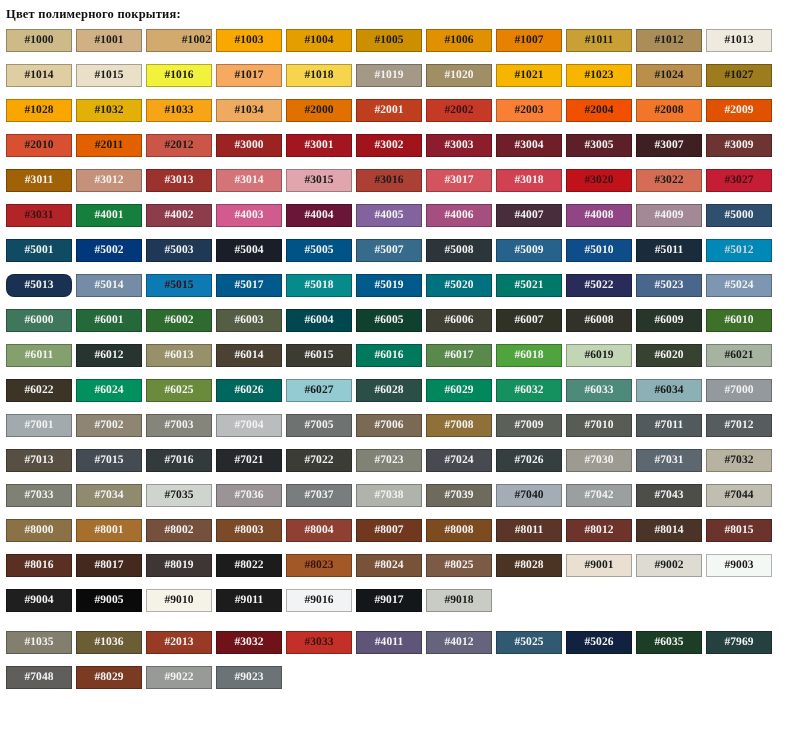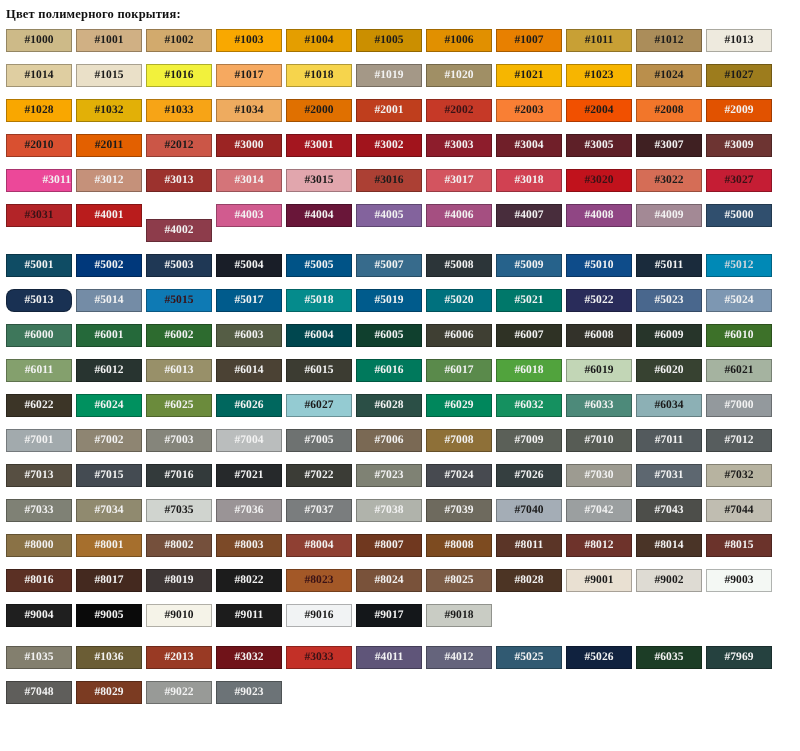--- a/index.html
+++ b/index.html
@@ -63,21 +63,21 @@
 
   <h1 class="section-title title-top">Цвет полимерного покрытия:</h1>
 
   <div class="grid grid-main">
       <div class="swatch dark-txt" style="background: rgb(205, 186, 136);">
         <span>#1000</span>
       </div>
       <div class="swatch dark-txt" style="background: rgb(208, 176, 132);">
         <span>#1001</span>
       </div>
-      <div class="swatch dark-txt" style="background: rgb(210, 170, 109);">
+      <div class="swatch dark-txt" style="background: rgb(210, 170, 109); justify-content: flex-end;">
         <span>#1002</span>
       </div>
       <div class="swatch dark-txt" style="background: rgb(249, 168, 0);">
         <span>#1003</span>
       </div>
       <div class="swatch dark-txt" style="background: rgb(228, 158, 0);">
         <span>#1004</span>
       </div>
       <div class="swatch dark-txt" style="background: rgb(203, 143, 0);">
         <span>#1005</span>
@@ -189,21 +189,21 @@
       </div>
       <div class="swatch light-txt" style="background: rgb(94, 32, 40);">
         <span>#3005</span>
       </div>
       <div class="swatch light-txt" style="background: rgb(63, 32, 34);">
         <span>#3007</span>
       </div>
       <div class="swatch light-txt" style="background: rgb(109, 52, 50);">
         <span>#3009</span>
       </div>
-      <div class="swatch light-txt" style="background: #ec4899; justify-content: flex-end;">
+      <div class="swatch light-txt" style="background: #a16207;">
         <span>#3011</span>
       </div>
       <div class="swatch light-txt" style="background: rgb(197, 145, 122);">
         <span>#3012</span>
       </div>
       <div class="swatch light-txt" style="background: rgb(156, 50, 46); text-align: center;">
         <span>#3013</span>
       </div>
       <div class="swatch light-txt" style="background: rgb(212, 116, 121);">
         <span>#3014</span>
@@ -225,24 +225,24 @@
       </div>
       <div class="swatch dark-txt" style="background: rgb(213, 109, 86);">
         <span>#3022</span>
       </div>
       <div class="swatch dim-dark" style="background: rgb(197, 29, 52);">
         <span>#3027</span>
       </div>
       <div class="swatch dim-dark" style="background: rgb(179, 36, 40);">
         <span>#3031</span>
       </div>
-      <div class="swatch light-txt" style="background: #b91c1c;">
+      <div class="swatch light-txt" style="background: #15803d;">
         <span>#4001</span>
       </div>
-      <div class="swatch light-txt" style="background: rgb(141, 60, 75); margin-top: 15px;">
+      <div class="swatch light-txt" style="background: rgb(141, 60, 75);">
         <span>#4002</span>
       </div>
       <div class="swatch light-txt" style="background: rgb(209, 91, 143);">
         <span>#4003</span>
       </div>
       <div class="swatch light-txt" style="background: rgb(105, 22, 57);">
         <span>#4004</span>
       </div>
       <div class="swatch light-txt" style="background: rgb(131, 99, 157);">
         <span>#4005</span>

